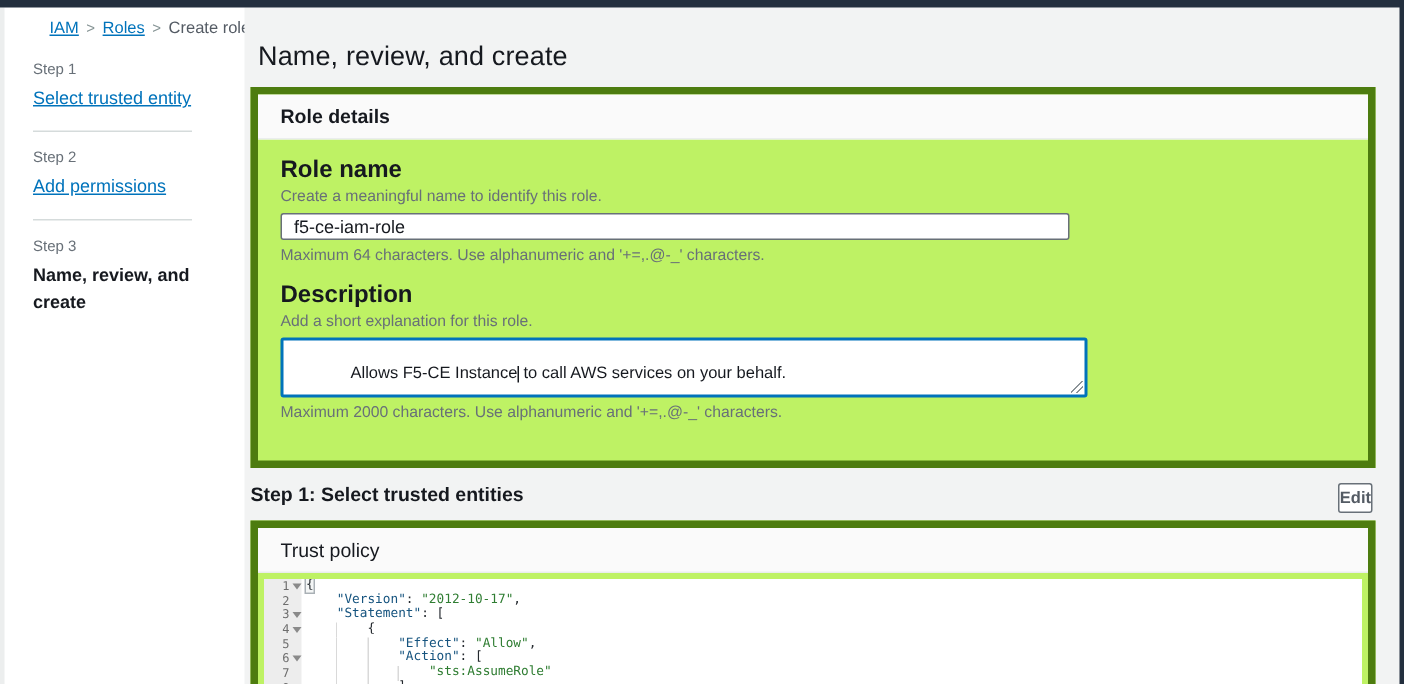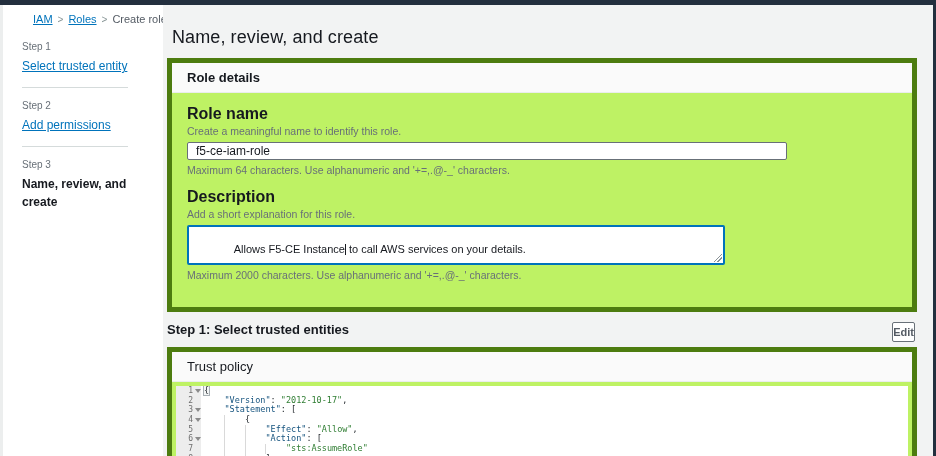--- a/index.html
+++ b/index.html
@@ -33,21 +33,21 @@
   .card-hd h2 { font-size:13px; color:#16191f; }
   .hd-semibold { font-weight:600; }
   .hd-regular { font-weight:400; }
   .card-bd { padding:12px 15px 14px 15px; }
 
   .field-label { font-size:16px; font-weight:700; margin-bottom:2px; }
   .field-hint { font-size:10.5px; color:#687078; margin-bottom:5px; }
   .field-help { font-size:10.5px; color:#687078; margin:4px 0 12px 0; }
 
   .text-input {
-    width:600px; height:18px; border:1px solid #687078; border-radius:2px;
+    width:526px; height:18px; border:1px solid #687078; border-radius:2px;
     font-family:"Liberation Sans", sans-serif; font-size:12px; color:#16191f;
     padding:0 8px; background:#fff; display:block;
   }
   .textarea {
     position:relative; width:538px; height:40px; border:2px solid #0073bb; border-radius:2px;
     background:#fff; font-size:11px; color:#16191f; padding:3px 8px;
     white-space:pre-wrap; overflow:hidden; line-height:13px; cursor:text;
   }
   .caret { display:inline-block; width:1px; height:11px; background:#16191f; vertical-align:text-bottom; }
   .resize-handle {
@@ -128,21 +128,21 @@
         <div class="card-bd">
 
           <div class="field-label">Role name</div>
           <div class="field-hint">Create a meaningful name to identify this role.</div>
           <input class="text-input" type="text" value="f5-ce-iam-role" style="">
           <div class="field-help">Maximum 64 characters. Use alphanumeric and '+=,.@-_' characters.</div>
 
           <div class="field-label">Description</div>
           <div class="field-hint">Add a short explanation for this role.</div>
           <div class="textarea">
-            <span class="tx"><span>Allows F5-CE Instance</span><span class="caret"></span><span> to call AWS services on your details.</span></span>
+            <span class="tx"><span>Allows F5-CE Instance</span><span class="caret"></span><span> to call AWS services on your behalf.</span></span>
             <span class="resize-handle"></span>
           </div>
           <div class="field-help">Maximum 2000 characters. Use alphanumeric and '+=,.@-_' characters.</div>
         </div>
       </section>
 
       <div class="step-row">
         <h2>Step 1: Select trusted entities</h2>
         <button class="edit-btn">Edit</button>
       </div>

